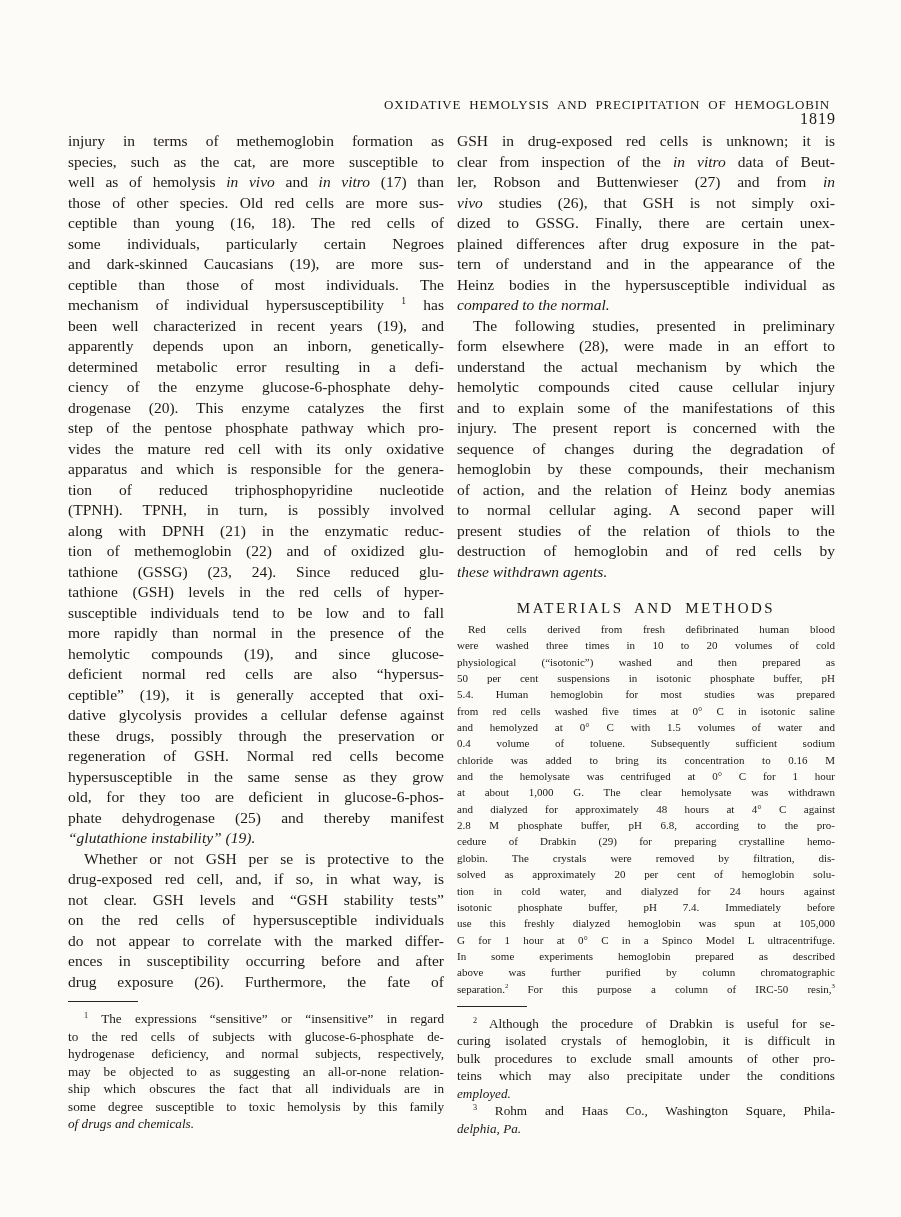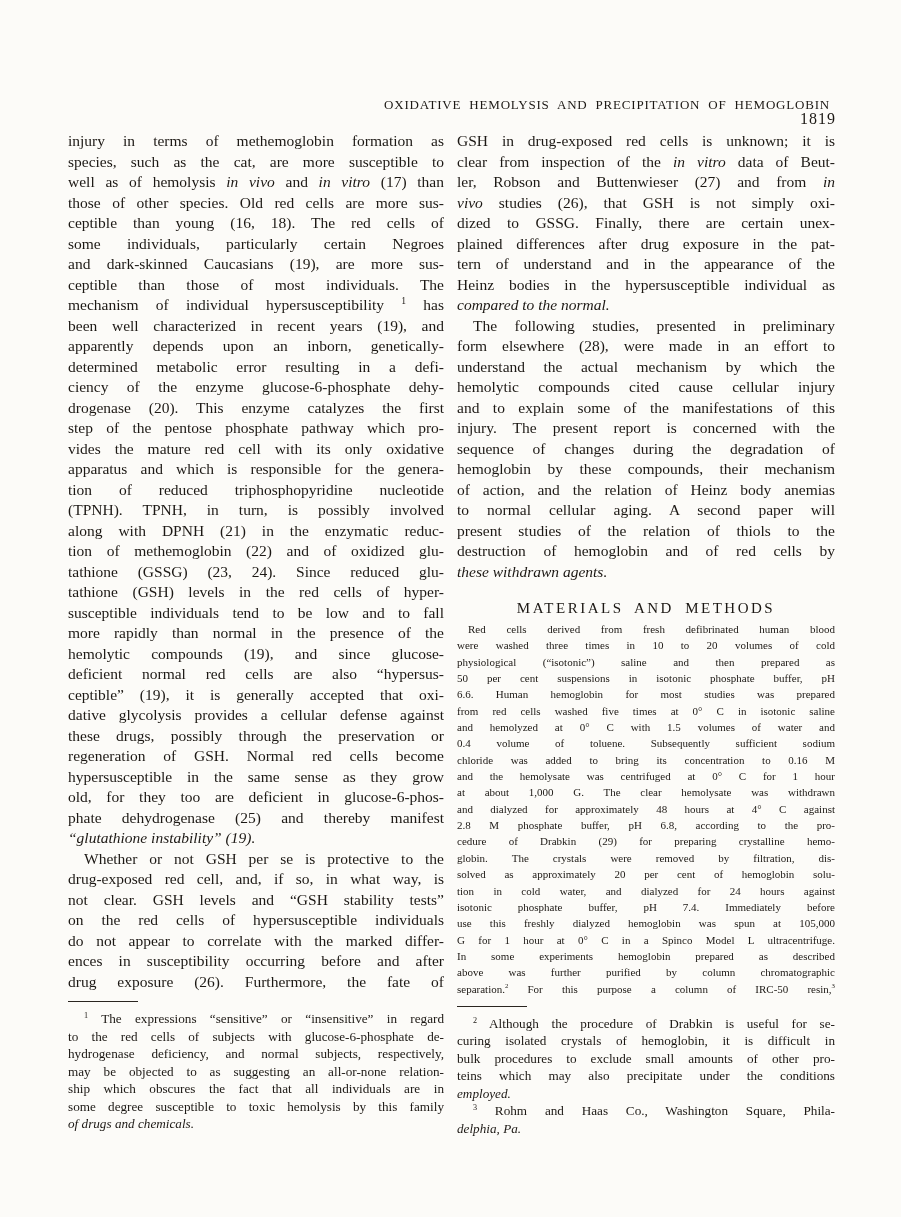--- a/index.html
+++ b/index.html
@@ -157,23 +157,23 @@
         <div class="line">present studies of the relation of thiols to the</div>
         <div class="line">destruction of hemoglobin and of red cells by</div>
         <div class="line">these withdrawn agents.</div>
       </div>
     </div>
   <div class="section-heading">MATERIALS AND METHODS</div>
   <div class="small-text">
       <div class="para indent jlast">
         <div class="line">Red cells derived from fresh defibrinated human blood</div>
         <div class="line">were washed three times in 10 to 20 volumes of cold</div>
-        <div class="line">physiological (“isotonic”) saline and then prepared as</div>
+        <div class="line">physiological (“isotonic”) washed and then prepared as</div>
         <div class="line">50 per cent suspensions in isotonic phosphate buffer, pH</div>
-        <div class="line">6.6.  Human hemoglobin for most studies was prepared</div>
+        <div class="line">5.4.  Human hemoglobin for most studies was prepared</div>
         <div class="line">from red cells washed five times at 0° C in isotonic saline</div>
         <div class="line">and hemolyzed at 0° C with 1.5 volumes of water and</div>
         <div class="line">0.4 volume of toluene.  Subsequently sufficient sodium</div>
         <div class="line">chloride was added to bring its concentration to 0.16 M</div>
         <div class="line">and the hemolysate was centrifuged at 0° C for 1 hour</div>
         <div class="line">at about 1,000 G.  The clear hemolysate was withdrawn</div>
         <div class="line">and dialyzed for approximately 48 hours at 4° C against</div>
         <div class="line">2.8 M phosphate buffer, pH 6.8, according to the pro-</div>
         <div class="line">cedure of Drabkin (29) for preparing crystalline hemo-</div>
         <div class="line">globin.  The crystals were removed by filtration, dis-</div>

